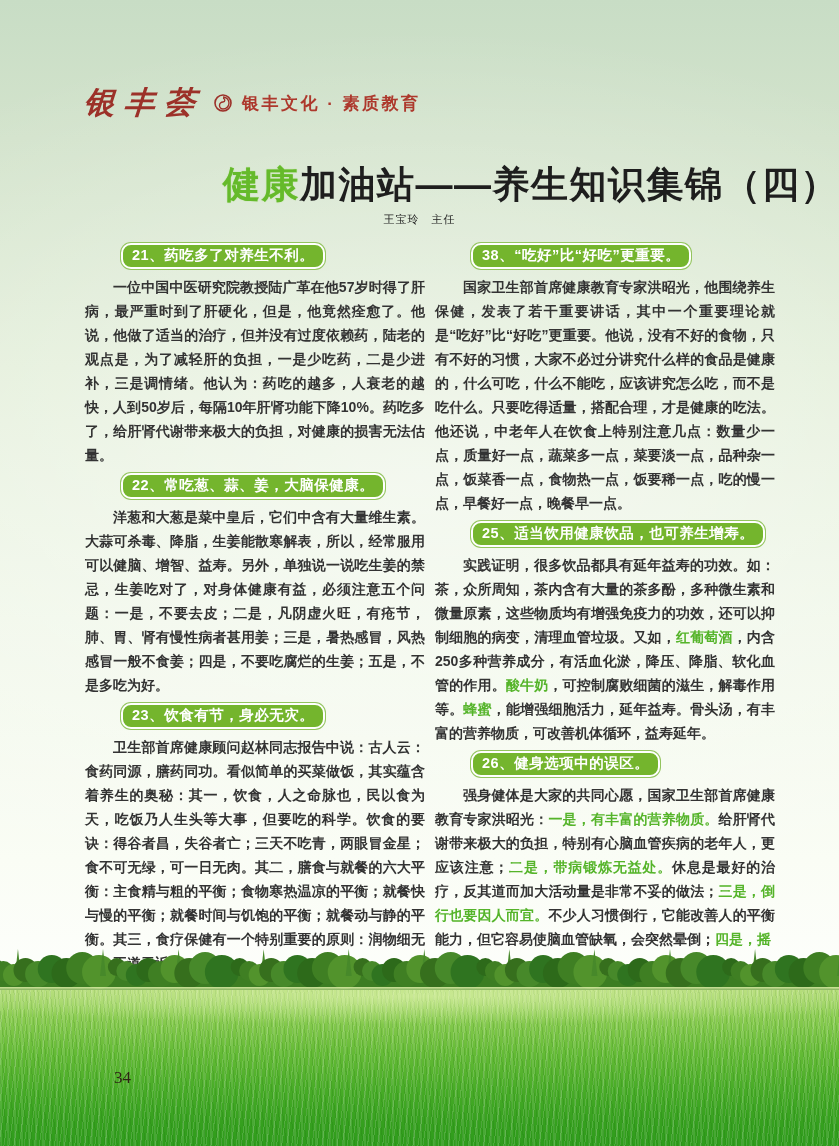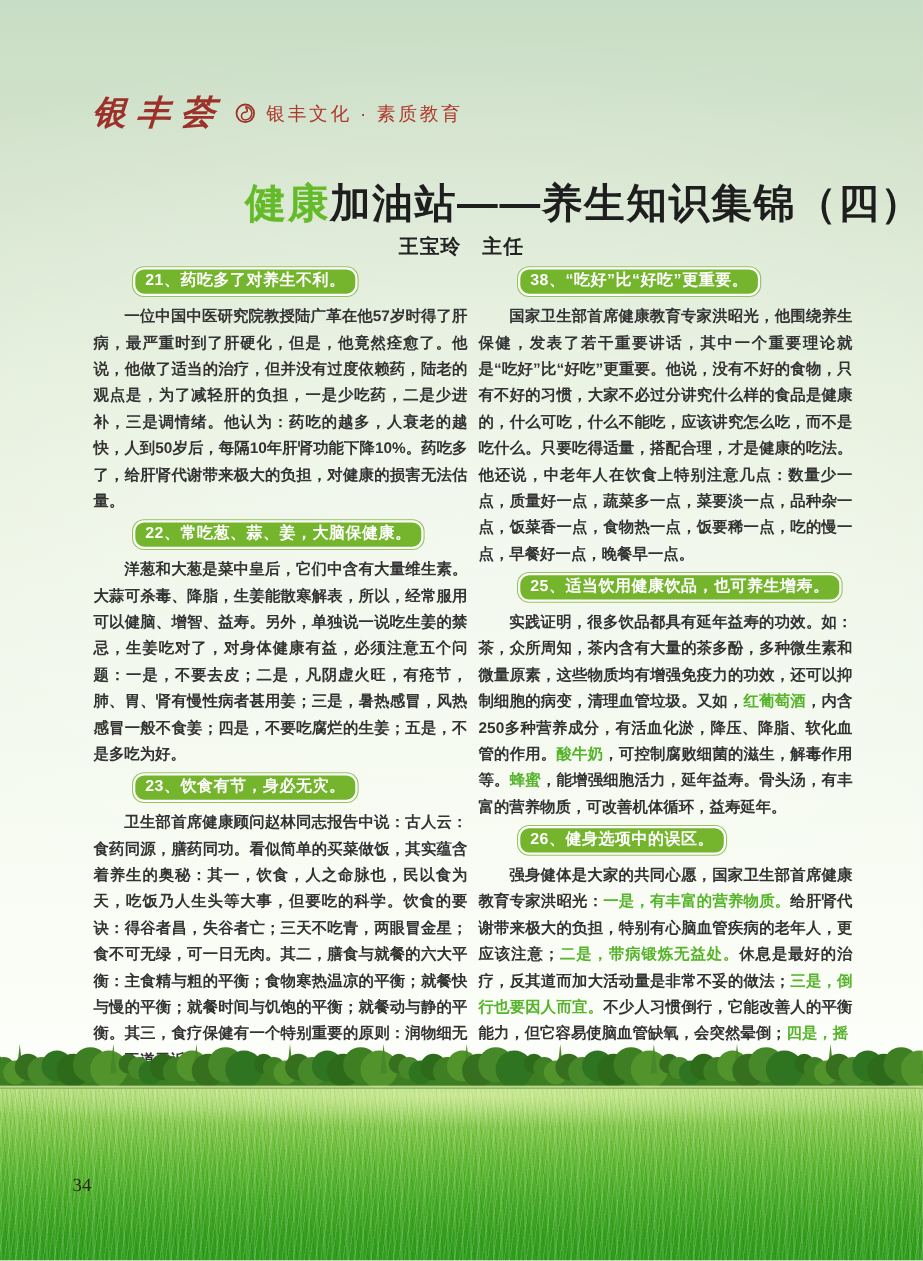--- a/index.html
+++ b/index.html
@@ -8,27 +8,27 @@
     position:relative;width:839px;height:1146px;margin:0 auto;overflow:hidden;
     background:
       radial-gradient(130% 55% at 50% 42%, rgba(255,255,255,.50), rgba(255,255,255,0) 72%),
       linear-gradient(to bottom,#c8ddc5 0,#d3e3cc 12%,#e2eed8 32%,#f0f7e9 54%,#fafdf5 75%,#ffffff 92%);
   }
   
   .brand{position:absolute;left:84px;top:82px;display:flex;align-items:center;gap:9px;}
   .logo{font-family:"Liberation Serif","DejaVu Serif",serif;font-style:italic;font-weight:700;
         font-size:31px;color:#9c3129;letter-spacing:9px;transform:skewX(-4deg);}
   .swirl{display:inline-flex;align-items:center;}
-  .tagline{font-size:17px;font-weight:400;color:#ad382c;letter-spacing:2.5px;}
+  .tagline{font-size:17px;font-weight:700;color:#ad382c;letter-spacing:2.5px;}
   
   .title{position:absolute;left:0;right:0;top:160px;margin:0;text-align:right;
          font-size:37px;font-weight:800;color:#1e1e1e;letter-spacing:1.5px;}
   .title .hl{color:#65ba2b;text-shadow:0 0 1px #8ed05a;}
   .byline{position:absolute;left:0;right:0;top:212px;text-align:center;
-          font-size:18px;font-weight:700;color:#222;letter-spacing:1px;}
+          font-size:11px;font-weight:400;color:#222;letter-spacing:1px;}
   
   .columns{position:absolute;left:85px;top:239px;width:690px;display:flex;gap:10px;justify-content:flex-end;}
   .col{width:340px;}
   .badge{display:inline-block;margin:4px 0 4px 36px;background:#74b52d;color:#fff;
          font-size:14.5px;font-weight:700;line-height:19px;padding:1px 9px 2px;
          border:2px solid #ffffff;border-radius:10px;box-shadow:0 0 0 1px #93c45e;
          letter-spacing:.5px;}
   .body{margin:2px 0 2px;font-size:14px;line-height:24px;color:#333;
         text-align:justify;text-indent:2em;font-weight:600;}
   .em-green{color:#55b42a;}
@@ -39,21 +39,21 @@
     background:
       radial-gradient(90% 26% at 50% 4%, rgba(230,248,180,.55), rgba(230,248,180,0) 70%),
       repeating-linear-gradient(98deg, rgba(255,255,255,.14) 0 1px, rgba(255,255,255,0) 1px 5px),
       repeating-linear-gradient(83deg, rgba(16,80,8,.12) 0 1px, rgba(16,80,8,0) 1px 4px),
       repeating-linear-gradient(90deg, rgba(255,255,255,.10) 0 2px, rgba(255,255,255,0) 2px 7px),
       linear-gradient(to bottom,#aeda72 0,#8ccd52 16%,#64bb35 40%,#46ab26 65%,#35a01e 85%,#2f9c1c 100%);
   }
   .grass-fringe{position:absolute;left:0;top:41px;width:839px;height:6px;
     background:linear-gradient(to bottom, rgba(222,240,168,.9), rgba(222,240,168,0));}
   .pagenum{position:absolute;left:66px;bottom:58px;font-family:"Liberation Serif","DejaVu Serif",serif;
-           font-size:17px;color:#2e2414;}
+           font-size:17px;color:#2e2414;padding-left:48px;}
 </style>
 </head>
 <body>
 
 <div class="page">
 
   <header class="brand">
     <span class="logo">银丰荟</span>
     <span class="swirl">
       <svg width="20" height="20" viewBox="0 0 20 20">

